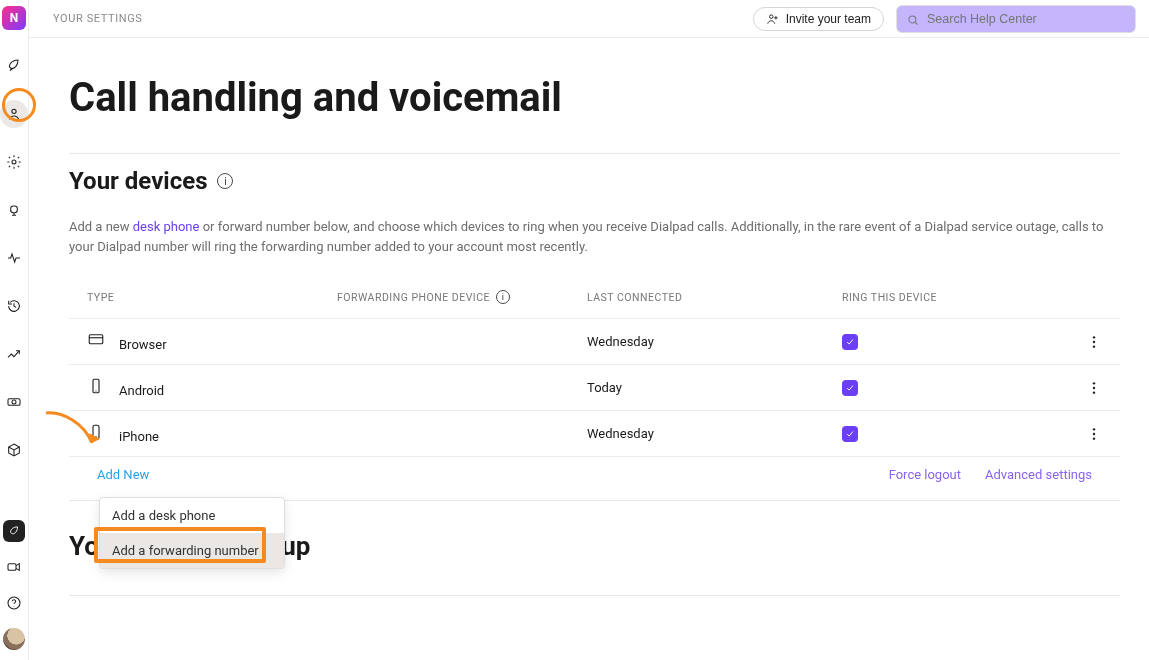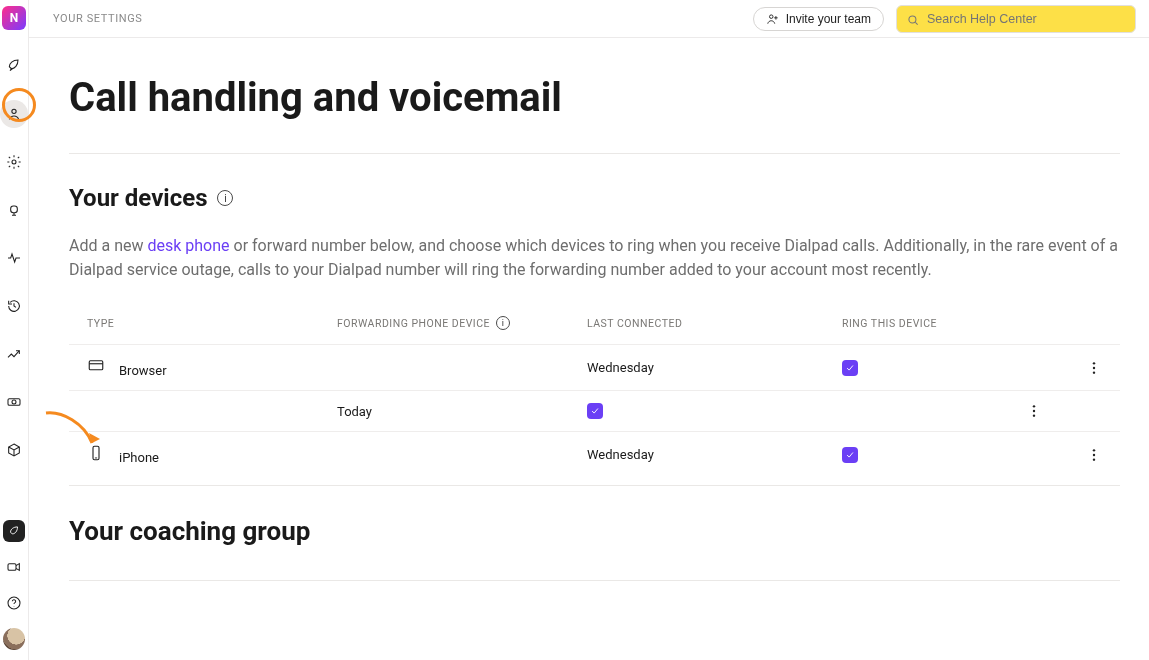--- a/index.html
+++ b/index.html
@@ -60,30 +60,30 @@
   .spacer{flex:1;}
   .invite-btn{
     border:1px solid #d7d5d3;border-radius:16px;padding:4px 12px;background:#fff;
     font-size:12px;color:#222;display:flex;align-items:center;gap:6px;cursor:pointer;
   }
   .invite-btn svg{width:14px;height:14px;stroke:#222;fill:none;stroke-width:1.6;}
   .search-wrap{position:relative;width:240px;}
   .search-icon{position:absolute;left:10px;top:50%;transform:translateY(-50%);width:14px;height:14px;color:#777;}
   .search-icon svg{width:14px;height:14px;stroke:#777;fill:none;stroke-width:1.8;}
   .search-input{
-    width:100%;height:28px;border:1px solid #e2e0de;border-radius:6px;background:#fde047;
+    width:100%;height:28px;border:1px solid #e2e0de;border-radius:6px;background:#c4b5fd;
     padding:0 10px 0 30px;font-size:12.5px;color:#555;
   }
   .content{flex:1;overflow:auto;padding:26px 40px 40px 40px;}
   .page-title{font-size:40px;font-weight:700;margin:10px 0 32px;}
   hr.sep{border:none;border-top:1px solid #eae8e6;margin:0;}
-  .section-head{display:flex;align-items:center;gap:10px;margin-top:30px;}
+  .section-head{display:flex;align-items:center;gap:10px;margin-top:13px;}
   .section-title{font-size:24px;font-weight:700;}
   .info-icon{width:16px;height:16px;border:1.4px solid #4a4a4a;border-radius:50%;display:inline-flex;align-items:center;justify-content:center;font-size:10px;color:#333;}
-  .section-desc{font-size:16px;color:#6e6e6e;line-height:1.5;margin:22px 0 20px;}
+  .section-desc{font-size:13px;color:#6e6e6e;line-height:1.5;margin:22px 0 20px;}
   .section-desc a{color:#6b3ff5;text-decoration:none;}
   
   .dev-table{width:100%;margin-top:10px;}
   .dev-header{display:grid;grid-template-columns:250px 250px 255px 200px 60px;padding:14px 18px;font-size:10.5px;letter-spacing:.5px;color:#7a7875;}
   .dev-header .hcol{display:flex;align-items:center;gap:6px;}
   .dev-row{display:grid;grid-template-columns:250px 250px 255px 200px 60px;align-items:center;padding:12px 18px;border-top:1px solid #efedec;font-size:13px;}
   .dev-type{display:flex;align-items:flex-end;gap:14px;}
   .dev-type svg{width:18px;height:18px;stroke:#222;fill:none;stroke-width:1.5;}
   .ring-box{width:16px;height:16px;border-radius:4px;background:#6b3ff5;display:flex;align-items:center;justify-content:center;}
   .ring-box svg{width:10px;height:10px;stroke:#fff;fill:none;stroke-width:2.2;}
@@ -262,20 +262,27 @@
               </div>
               <div class="row-menu">
                 <svg viewBox="0 0 24 24">
                   <circle cx="12" cy="5" r="1.8"></circle>
                   <circle cx="12" cy="12" r="1.8"></circle>
                   <circle cx="12" cy="19" r="1.8"></circle>
                 </svg>
               </div>
             </div>
             <div class="dev-row">
+              <div class="dev-type">
+                <span><svg viewBox="0 0 24 24">
+                    <rect x="8" y="3" width="8" height="18" rx="1.5"></rect>
+                    <circle cx="12" cy="18.5" r=".8" fill="#222" stroke="none"></circle>
+                  </svg></span>
+                <span>Android</span>
+              </div>
               <div></div>
               <div>Today</div>
               <div>
                 <span class="ring-box">
                   <svg viewBox="0 0 24 24">
                     <path d="M5 12l5 5 9-11"></path>
                   </svg>
                 </span>
               </div>
               <div class="row-menu">
@@ -305,20 +312,33 @@
               </div>
               <div class="row-menu">
                 <svg viewBox="0 0 24 24">
                   <circle cx="12" cy="5" r="1.8"></circle>
                   <circle cx="12" cy="12" r="1.8"></circle>
                   <circle cx="12" cy="19" r="1.8"></circle>
                 </svg>
               </div>
             </div>
           </div>
+        <div class="table-footer">
+          <span class="add-new">Add New</span>
+          <div class="footer-right">
+            <span>Force logout</span>
+            <span>Advanced settings</span>
+          </div>
+
+          <div class="dropdown" id="dropdown">
+              <div class="dd-item">Add a desk phone</div>
+              <div class="dd-item hl">Add a forwarding number</div>
+            </div>
+          <div class="dd-annot"></div>
+        </div>
       </div>
 
       <hr class="sep" style="margin-top:8px;">
       <div class="coach-title">Your coaching group</div>
       <hr class="sep" style="margin-top:34px;">
     </div>
   </div>
 
   <div class="arrow-annot">
     <svg viewBox="0 0 60 50">

